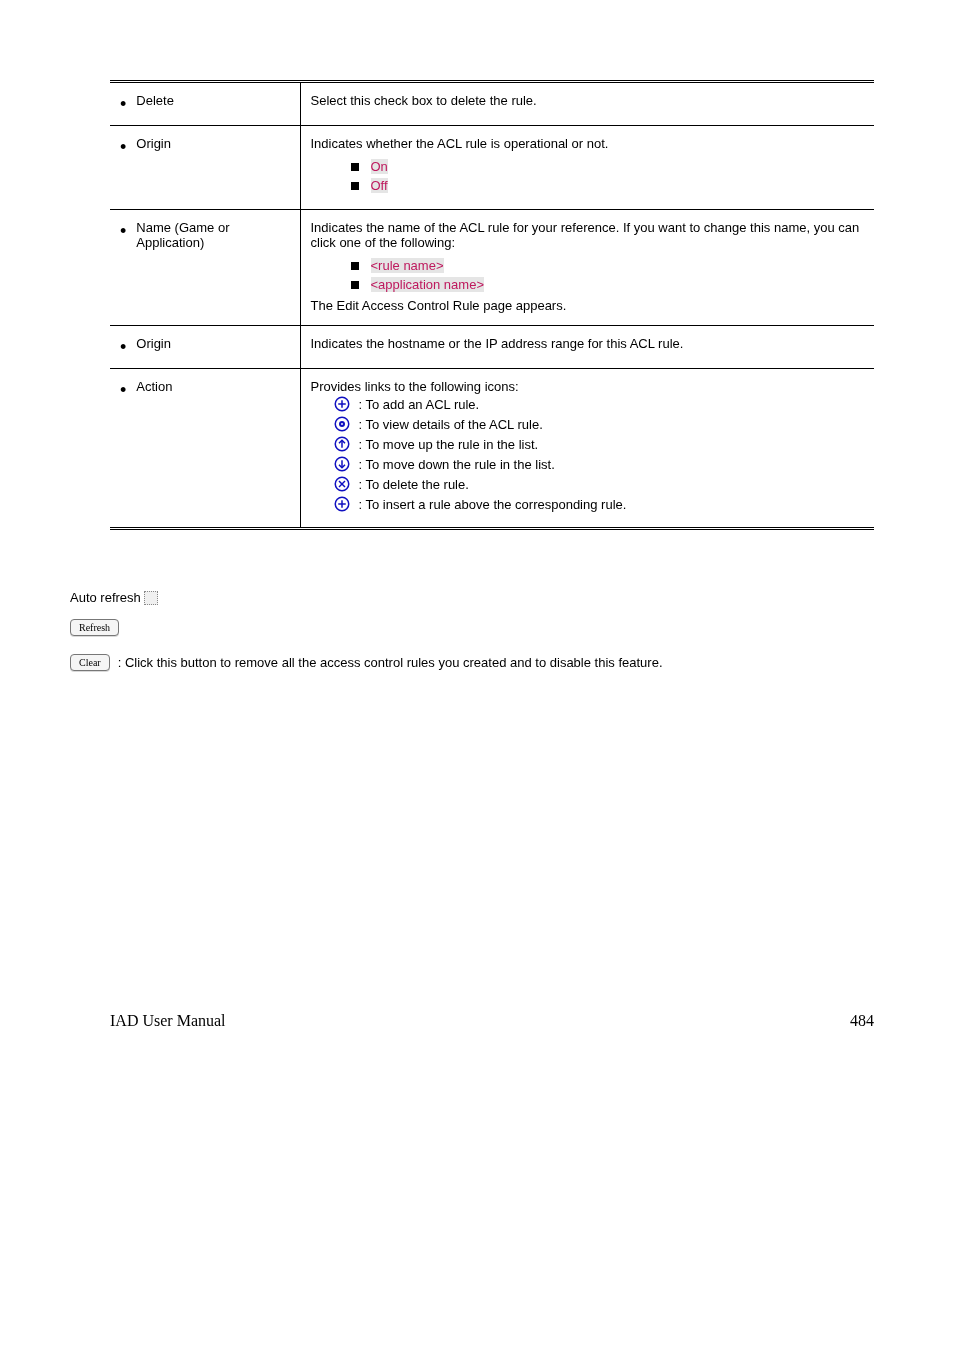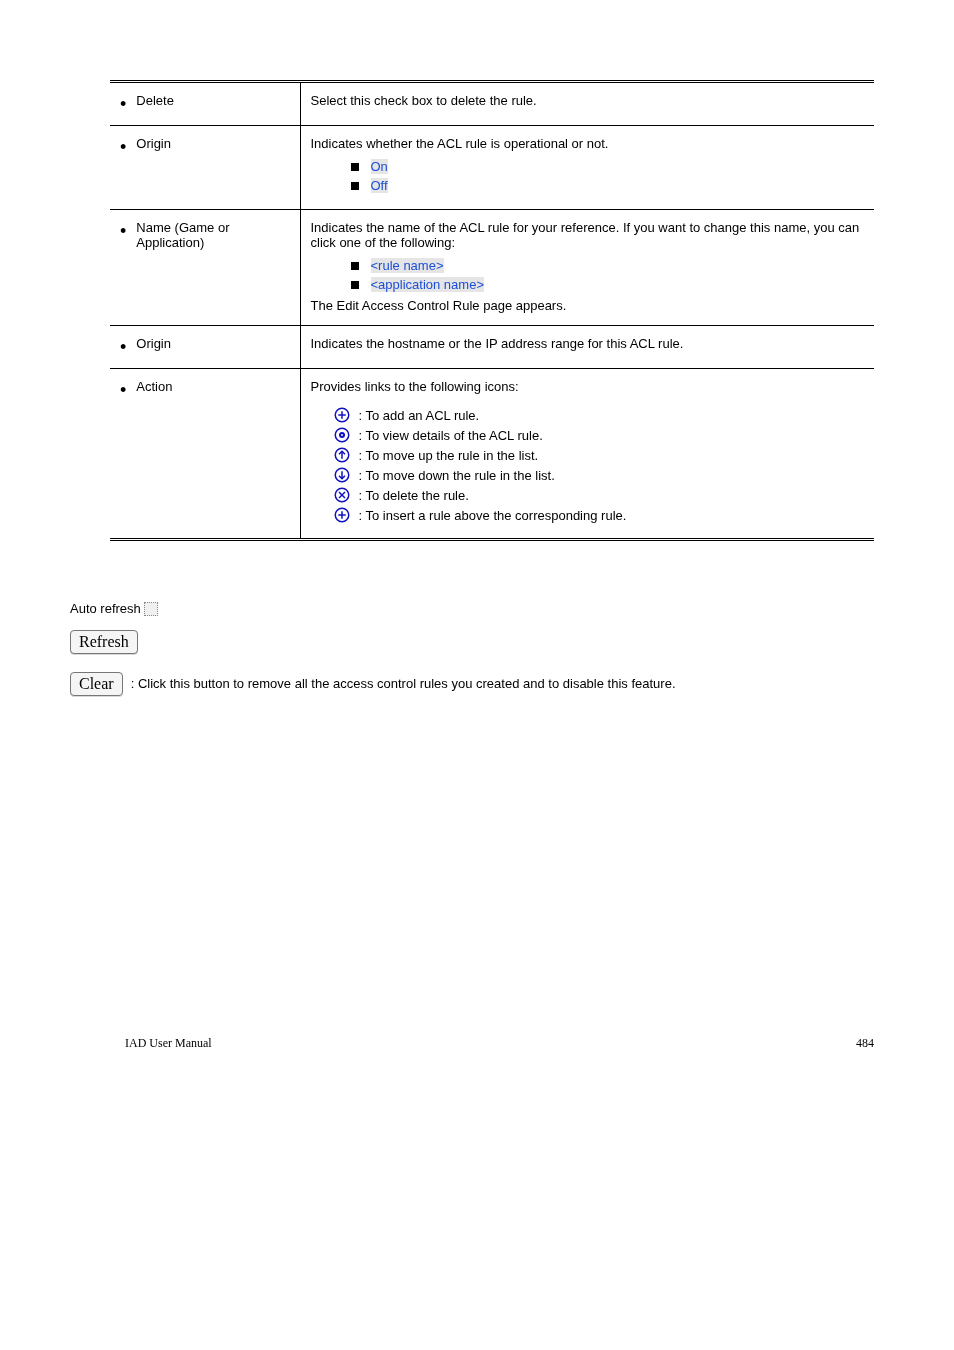--- a/index.html
+++ b/index.html
@@ -55,25 +55,25 @@
     padding-left: 40px;
   }
   .sub-item {
     display: flex;
     gap: 12px;
     align-items: flex-start;
     margin-bottom: 4px;
   }
   .ghost {
     background: #e5e5e5;
-    color: #1d4ed8;
+    color: #be185d;
   }
   .icon-col {
     padding-left: 22px;
-    margin-top: 12px;
+    margin-top: 1px;
   }
   .icon-row {
     display: flex;
     align-items: center;
     gap: 8px;
     margin-bottom: 2px;
     font-size: 13px;
   }
   svg.circ {
     width: 18px;
@@ -94,21 +94,21 @@
   }
   .chk {
     width: 14px;
     height: 14px;
     border: 1px dotted #888;
     background: #f0f0f0;
     display: inline-block;
   }
   button.btn {
     font-family: "Times New Roman", serif;
-    font-size: 16px;
+    font-size: 10px;
     padding: 2px 8px;
     background: #f5f5f5;
     border: 1px solid #777;
     border-radius: 4px;
     box-shadow: 0 1px 0 rgba(0,0,0,.15);
     cursor: default;
   }
   .btn-row {
     display: flex;
     align-items: center;
@@ -118,24 +118,23 @@
     flex-wrap: wrap;
   }
   .btn-text {
     font-family: Arial, sans-serif;
     font-size: 13px;
   }
   .page-footer {
     margin-top: 340px;
     display: flex;
     justify-content: space-between;
-    font-size: 12px;
+    font-size: 16px;
     color: #000;
     font-family: "Times New Roman", serif;
-    margin-left: 15px;
   }
 </style>
 </head>
 <body>
 
 <div class="page">
 
   <table class="main">
     <tbody>
 

